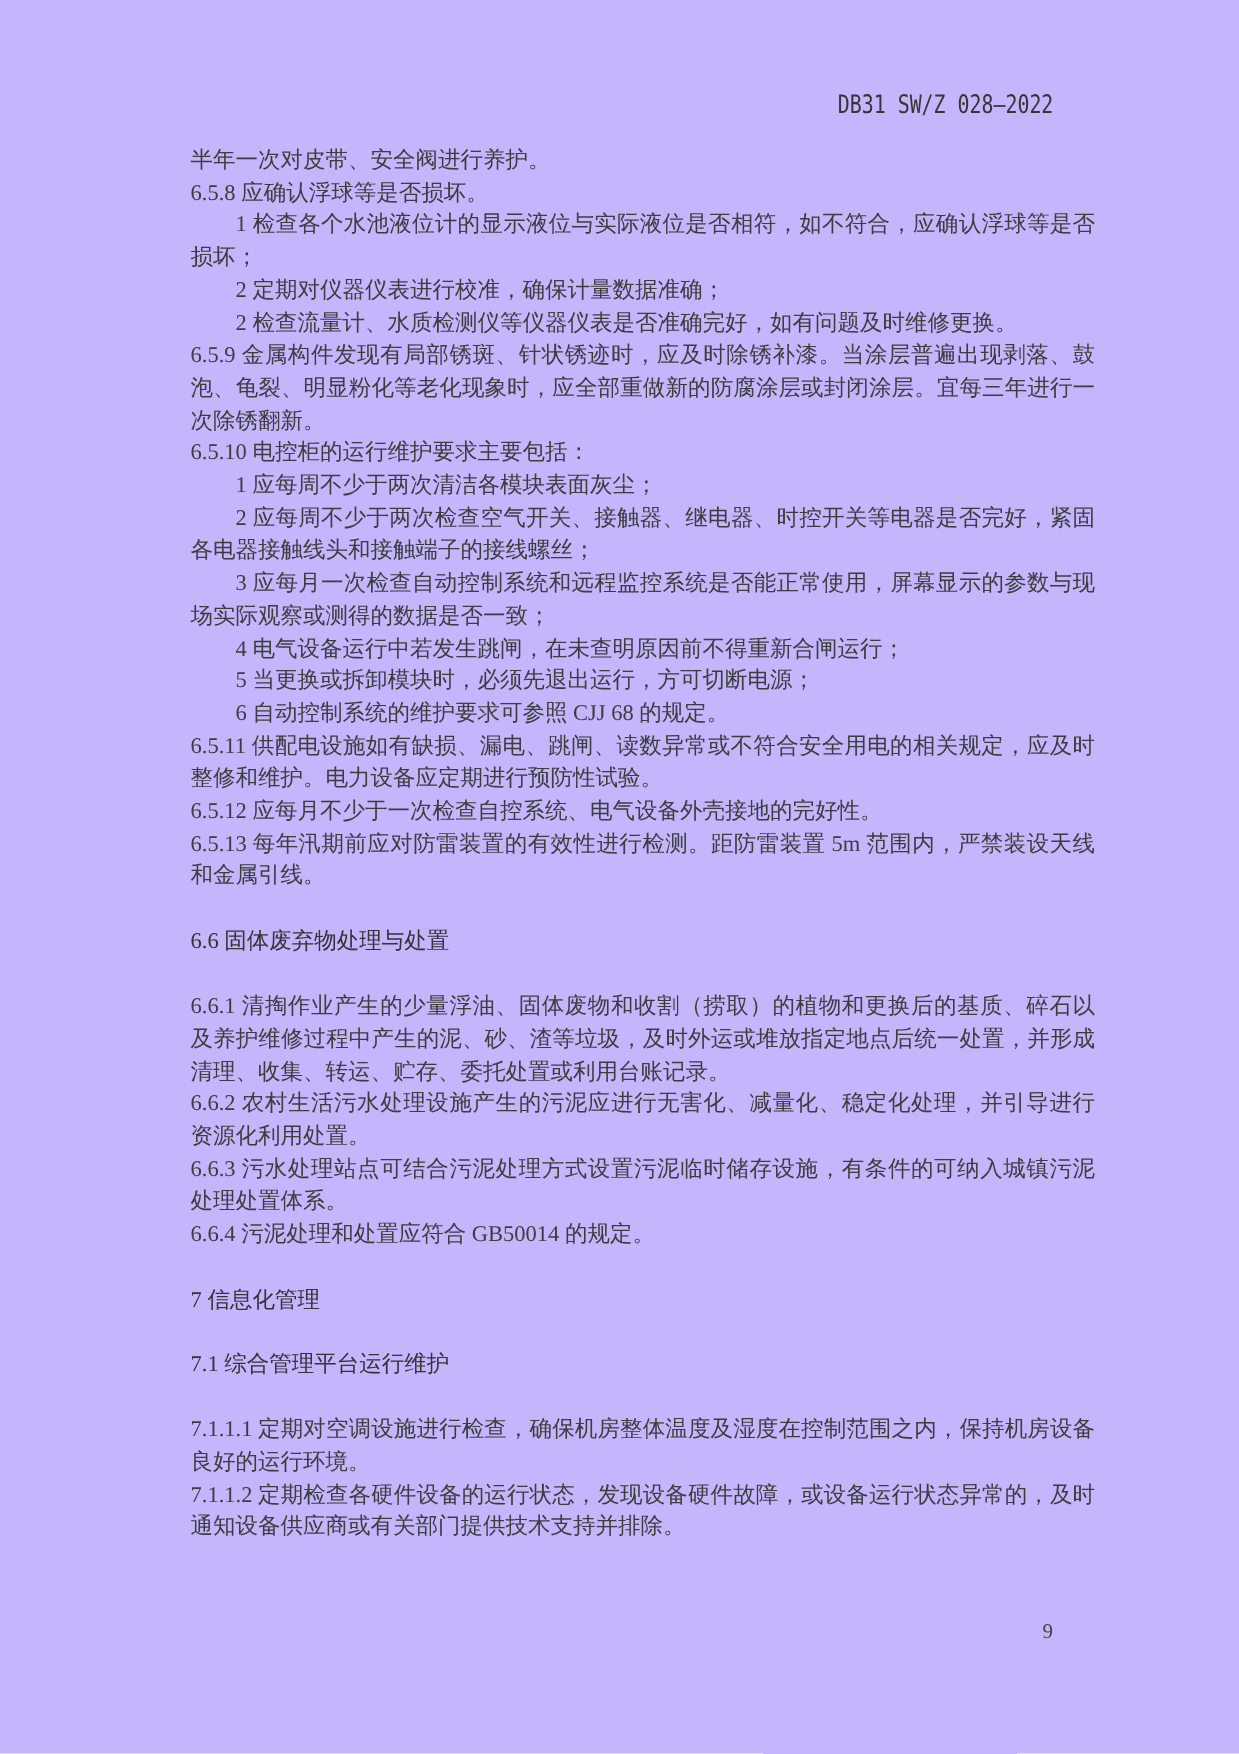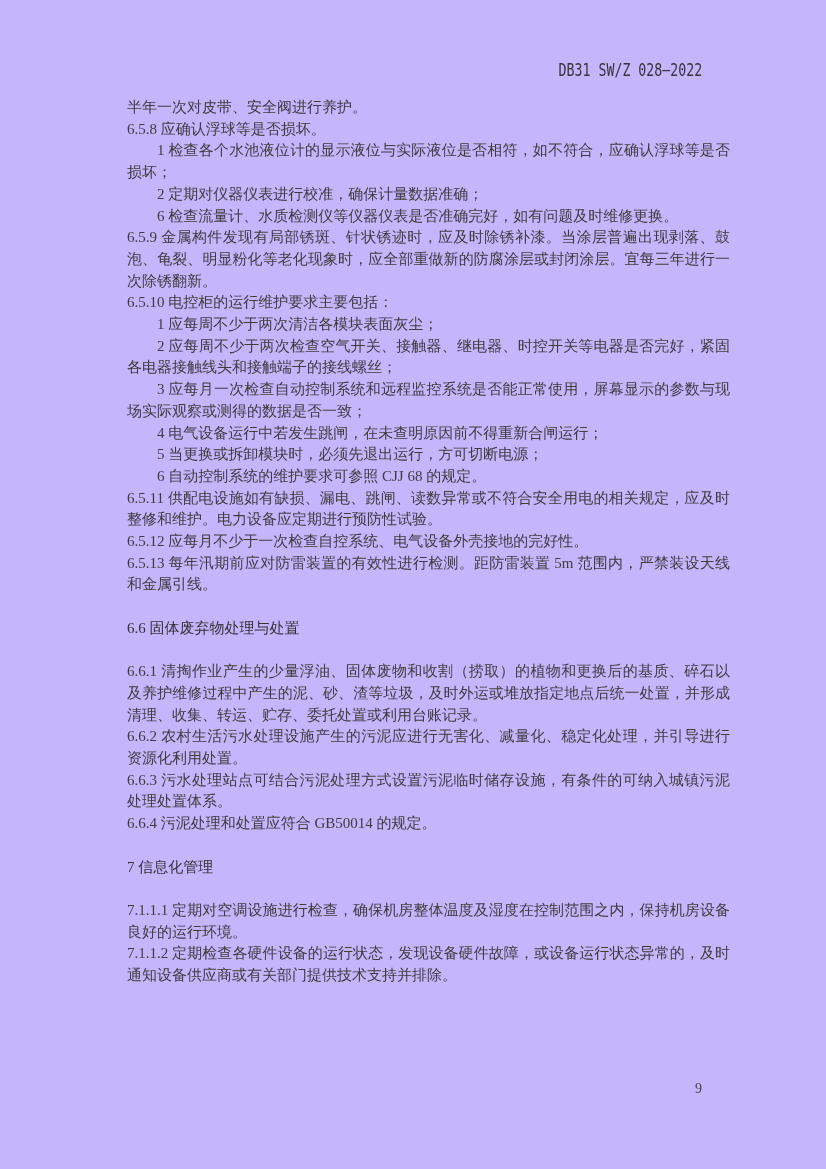--- a/index.html
+++ b/index.html
@@ -64,37 +64,38 @@
 
 <div class="page">
 
   <div class="doc-header">DB31 SW/Z 028—2022</div>
 
   <div class="content">
     <p class="para">半年一次对皮带、安全阀进行养护。</p>
     <p class="para">6.5.8 应确认浮球等是否损坏。</p>
     <p class="list-item">1 检查各个水池液位计的显示液位与实际液位是否相符，如不符合，应确认浮球等是否损坏；</p>
     <p class="list-item">2 定期对仪器仪表进行校准，确保计量数据准确；</p>
-    <p class="list-item">6 检查流量计、水质检测仪等仪器仪表是否准确完好，如有问题及时维修更换。</p>
+    <p class="list-item">2 检查流量计、水质检测仪等仪器仪表是否准确完好，如有问题及时维修更换。</p>
     <p class="para">6.5.9 金属构件发现有局部锈斑、针状锈迹时，应及时除锈补漆。当涂层普遍出现剥落、鼓泡、龟裂、明显粉化等老化现象时，应全部重做新的防腐涂层或封闭涂层。宜每三年进行一次除锈翻新。</p>
     <p class="para">6.5.10 电控柜的运行维护要求主要包括：</p>
     <p class="list-item">1 应每周不少于两次清洁各模块表面灰尘；</p>
     <p class="list-item">2 应每周不少于两次检查空气开关、接触器、继电器、时控开关等电器是否完好，紧固各电器接触线头和接触端子的接线螺丝；</p>
     <p class="list-item">3 应每月一次检查自动控制系统和远程监控系统是否能正常使用，屏幕显示的参数与现场实际观察或测得的数据是否一致；</p>
     <p class="list-item">4 电气设备运行中若发生跳闸，在未查明原因前不得重新合闸运行；</p>
     <p class="list-item">5 当更换或拆卸模块时，必须先退出运行，方可切断电源；</p>
     <p class="list-item">6 自动控制系统的维护要求可参照 CJJ 68 的规定。</p>
     <p class="para">6.5.11 供配电设施如有缺损、漏电、跳闸、读数异常或不符合安全用电的相关规定，应及时整修和维护。电力设备应定期进行预防性试验。</p>
     <p class="para">6.5.12 应每月不少于一次检查自控系统、电气设备外壳接地的完好性。</p>
     <p class="para">6.5.13 每年汛期前应对防雷装置的有效性进行检测。距防雷装置 5m 范围内，严禁装设天线和金属引线。</p>
     <p class="heading">6.6 固体废弃物处理与处置</p>
     <p class="para">6.6.1 清掏作业产生的少量浮油、固体废物和收割（捞取）的植物和更换后的基质、碎石以及养护维修过程中产生的泥、砂、渣等垃圾，及时外运或堆放指定地点后统一处置，并形成清理、收集、转运、贮存、委托处置或利用台账记录。</p>
     <p class="para">6.6.2 农村生活污水处理设施产生的污泥应进行无害化、减量化、稳定化处理，并引导进行资源化利用处置。</p>
     <p class="para">6.6.3 污水处理站点可结合污泥处理方式设置污泥临时储存设施，有条件的可纳入城镇污泥处理处置体系。</p>
     <p class="para">6.6.4 污泥处理和处置应符合 GB50014 的规定。</p>
     <p class="heading">7 信息化管理</p>
+    <p class="heading">7.1 综合管理平台运行维护</p>
     <p class="para">7.1.1.1 定期对空调设施进行检查，确保机房整体温度及湿度在控制范围之内，保持机房设备良好的运行环境。</p>
     <p class="para">7.1.1.2 定期检查各硬件设备的运行状态，发现设备硬件故障，或设备运行状态异常的，及时通知设备供应商或有关部门提供技术支持并排除。</p>
   </div>
 
   <div class="page-number">9</div>
 
 </div>
 
 </body></html>

